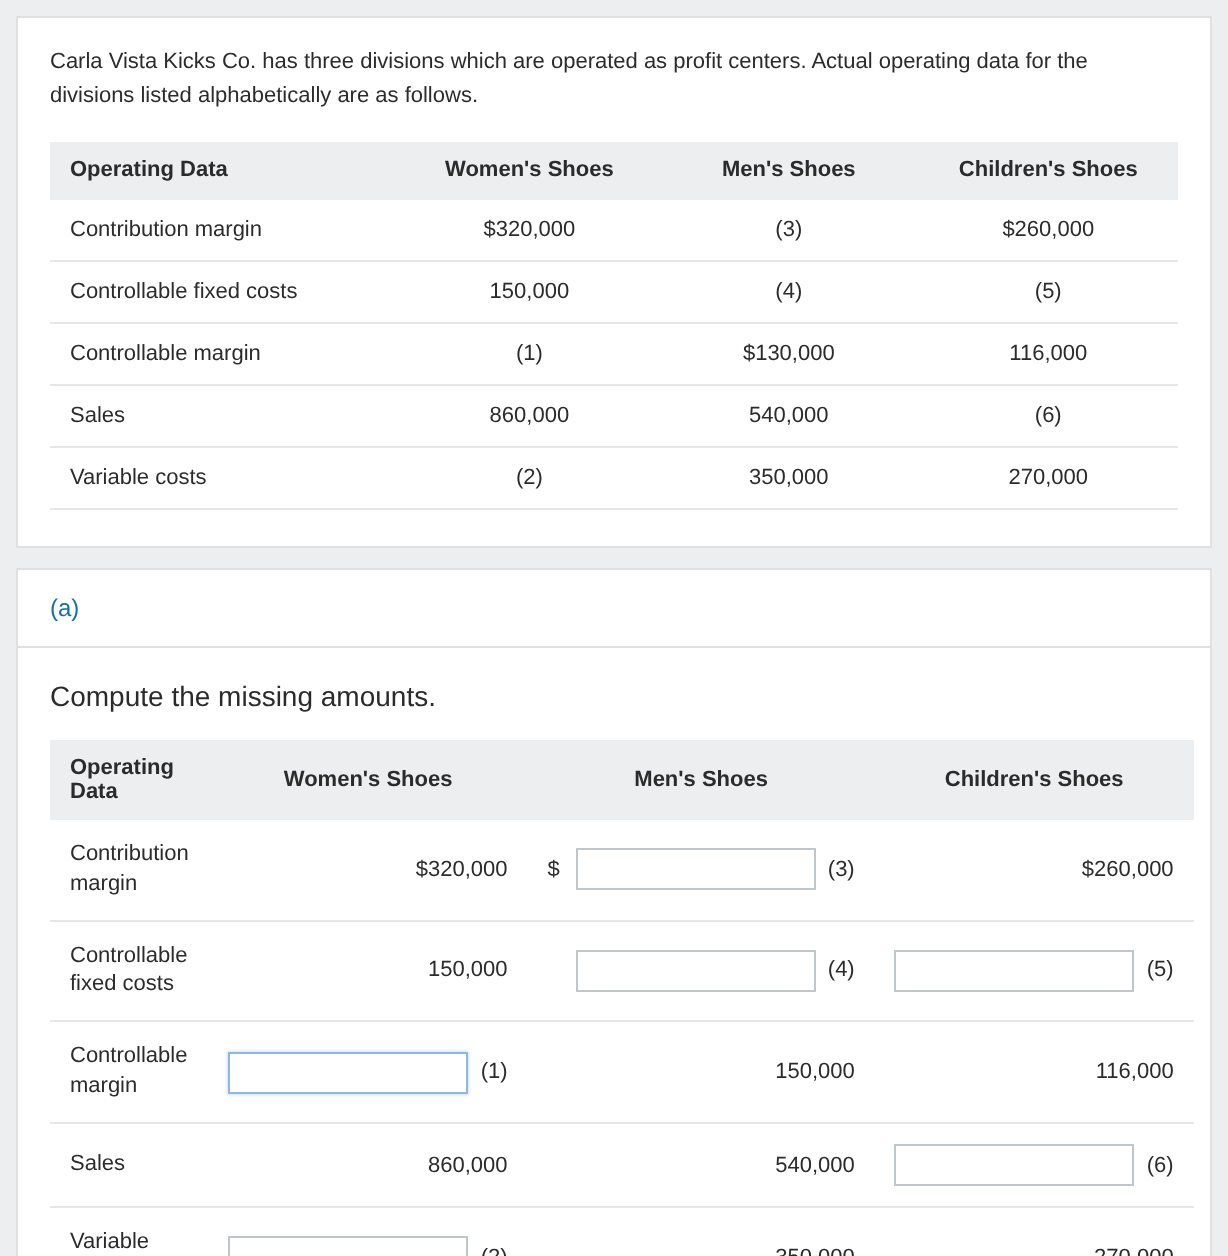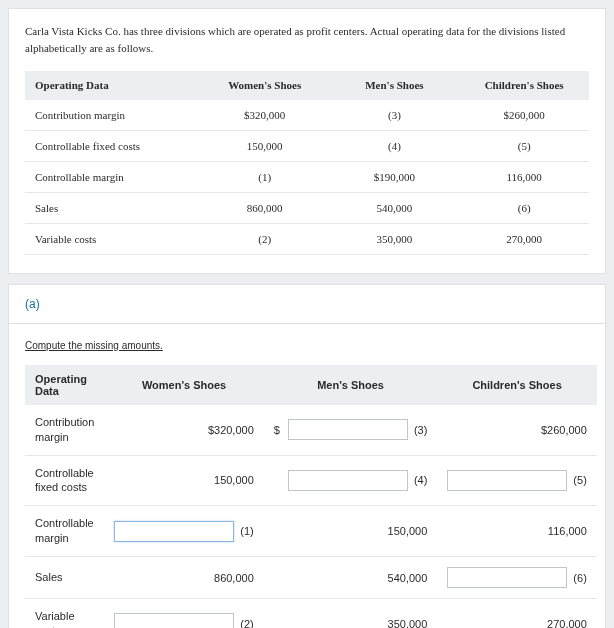--- a/index.html
+++ b/index.html
@@ -21,21 +21,21 @@
     padding: 8px 8px 0 8px;
   }
 
   .card {
     background: #ffffff;
     border: 1px solid #e0e0e0;
     margin-bottom: 10px;
   }
 
   
-  .stmt-card { padding: 14px 16px 18px 16px; font-family: Liberation Serif, serif; }
+  .stmt-card { padding: 14px 16px 18px 16px; }
   .stmt-text {
     font-size: 11px;
     line-height: 1.55;
     color: #2b2b2b;
     margin: 0 0 14px 0;
   }
 
   table.data-table {
     width: 100%;
     border-collapse: collapse;
@@ -67,24 +67,23 @@
 
   
   .part-head {
     padding: 12px 16px;
     border-bottom: 1px solid #e0e0e0;
     color: #1a6ea8;
     font-size: 12px;
   }
   .part-body { padding: 16px; }
   .instruction {
-    font-size: 10px;
+    font-size: 14px;
     margin: 0 0 14px 0;
     color: #2b2b2b;
-    text-decoration: underline;
   }
 
   
   table.ans-table {
     width: 100%;
     border-collapse: collapse;
     font-size: 11px;
   }
   table.ans-table thead th {
     background: #eceeef;
@@ -166,21 +165,21 @@
         </tr>
         <tr>
           <td class="col-label">Controllable fixed costs</td>
           <td class="col-num">150,000</td>
           <td class="col-num">(4)</td>
           <td class="col-num">(5)</td>
         </tr>
         <tr>
           <td class="col-label">Controllable margin</td>
           <td class="col-num">(1)</td>
-          <td class="col-num">$190,000</td>
+          <td class="col-num">$130,000</td>
           <td class="col-num">116,000</td>
         </tr>
         <tr>
           <td class="col-label">Sales</td>
           <td class="col-num">860,000</td>
           <td class="col-num">540,000</td>
           <td class="col-num">(6)</td>
         </tr>
         <tr>
           <td class="col-label">Variable costs</td>

